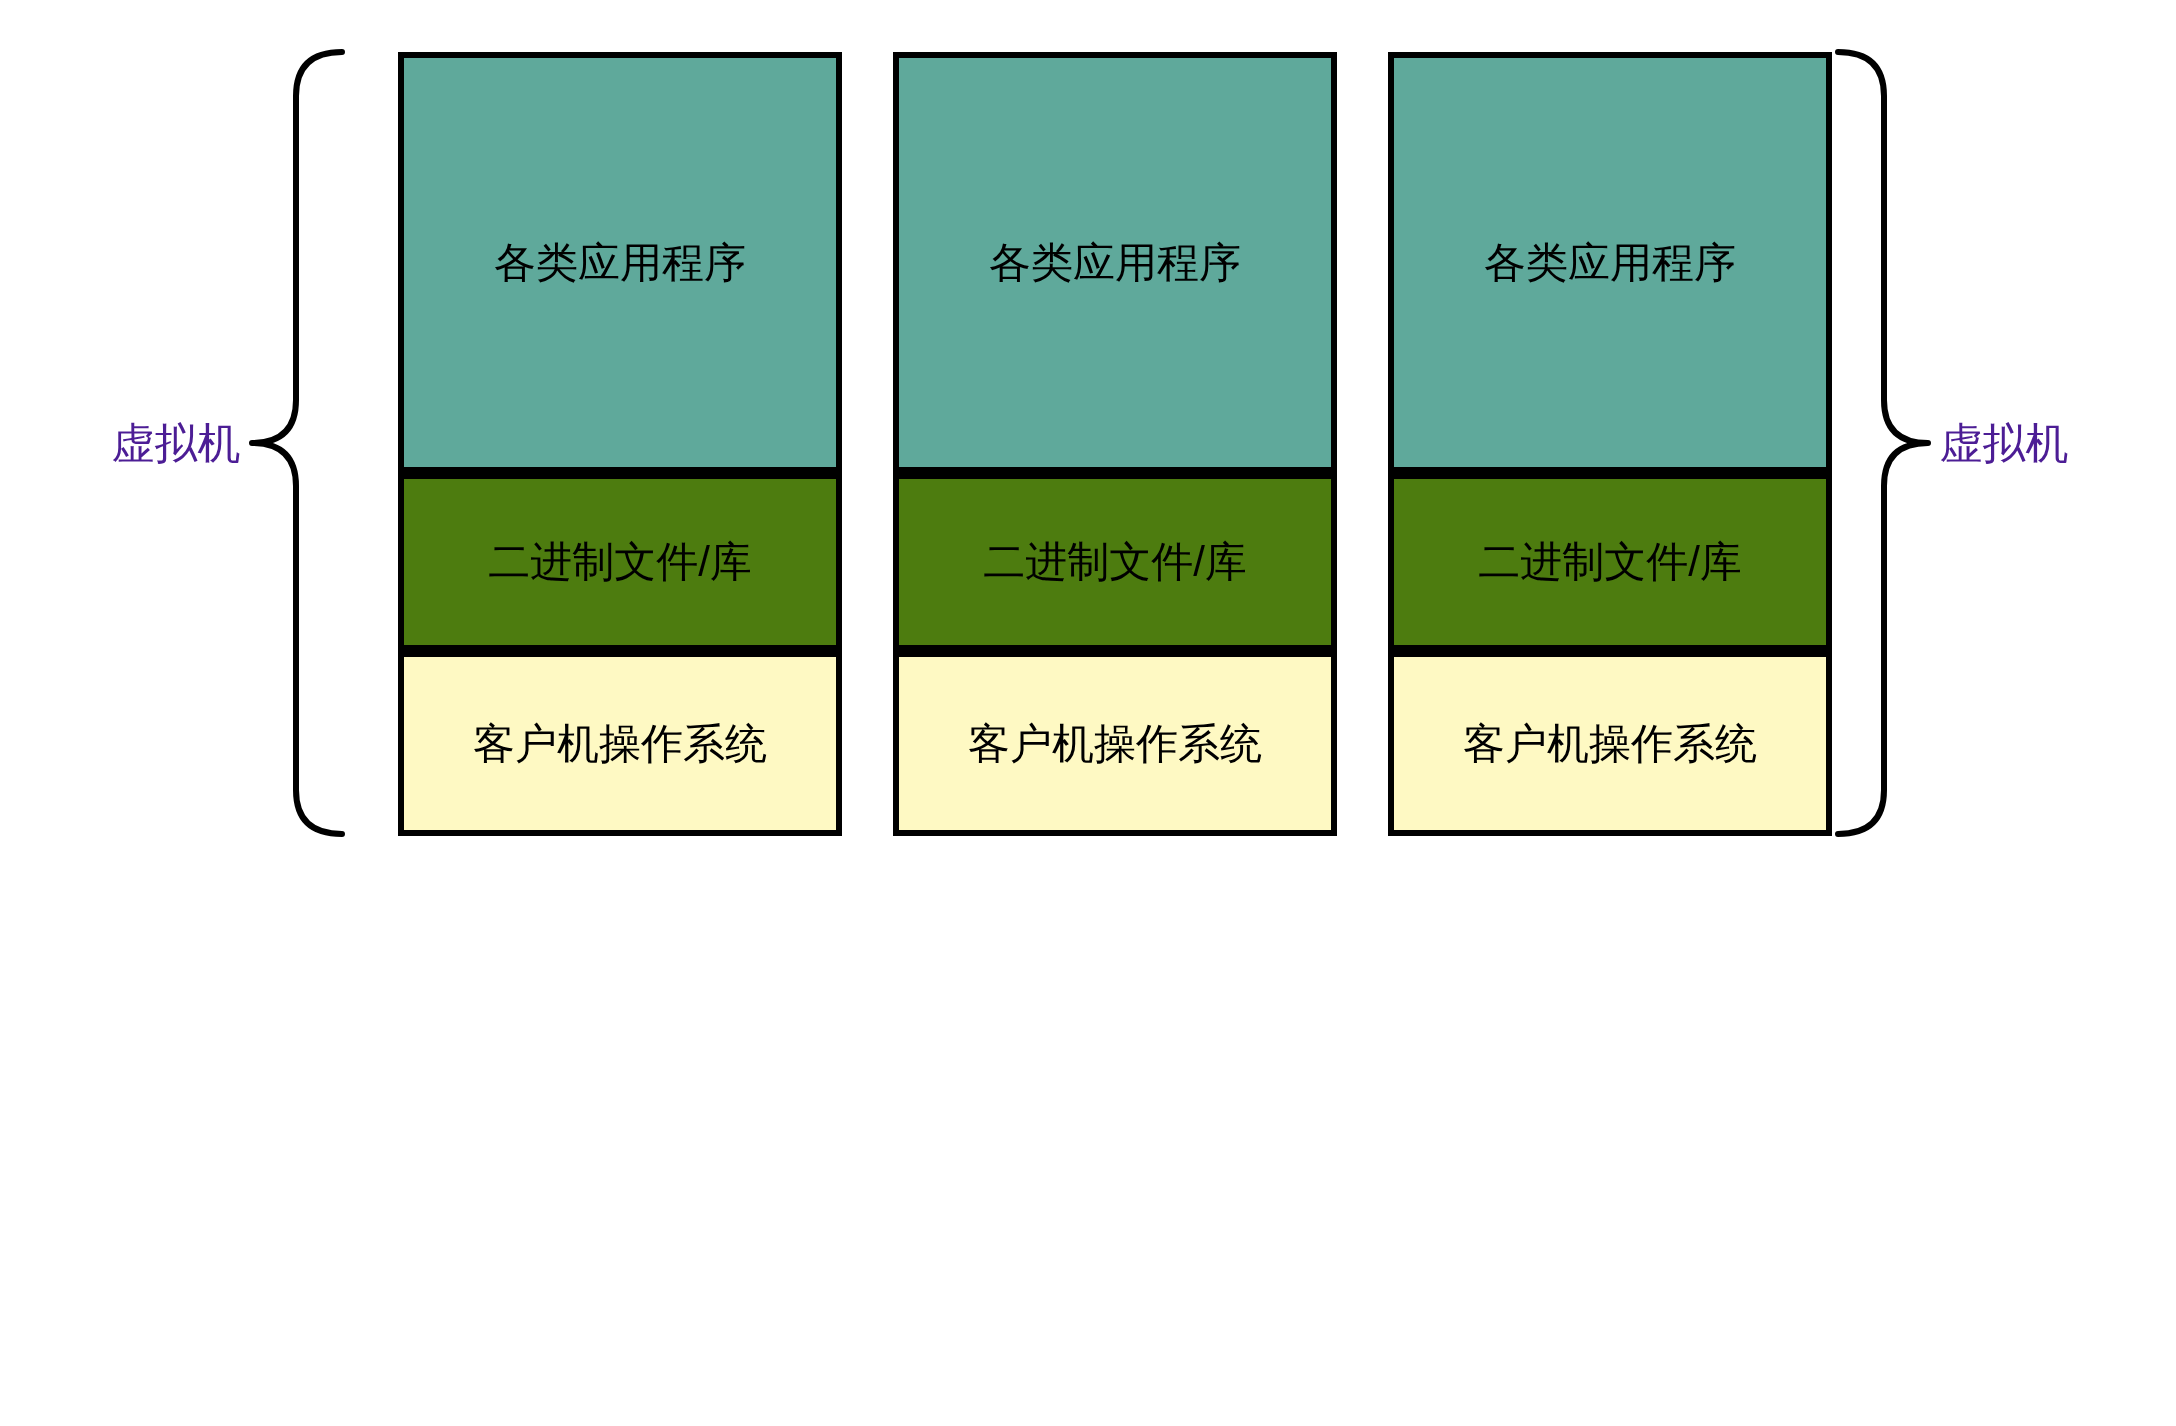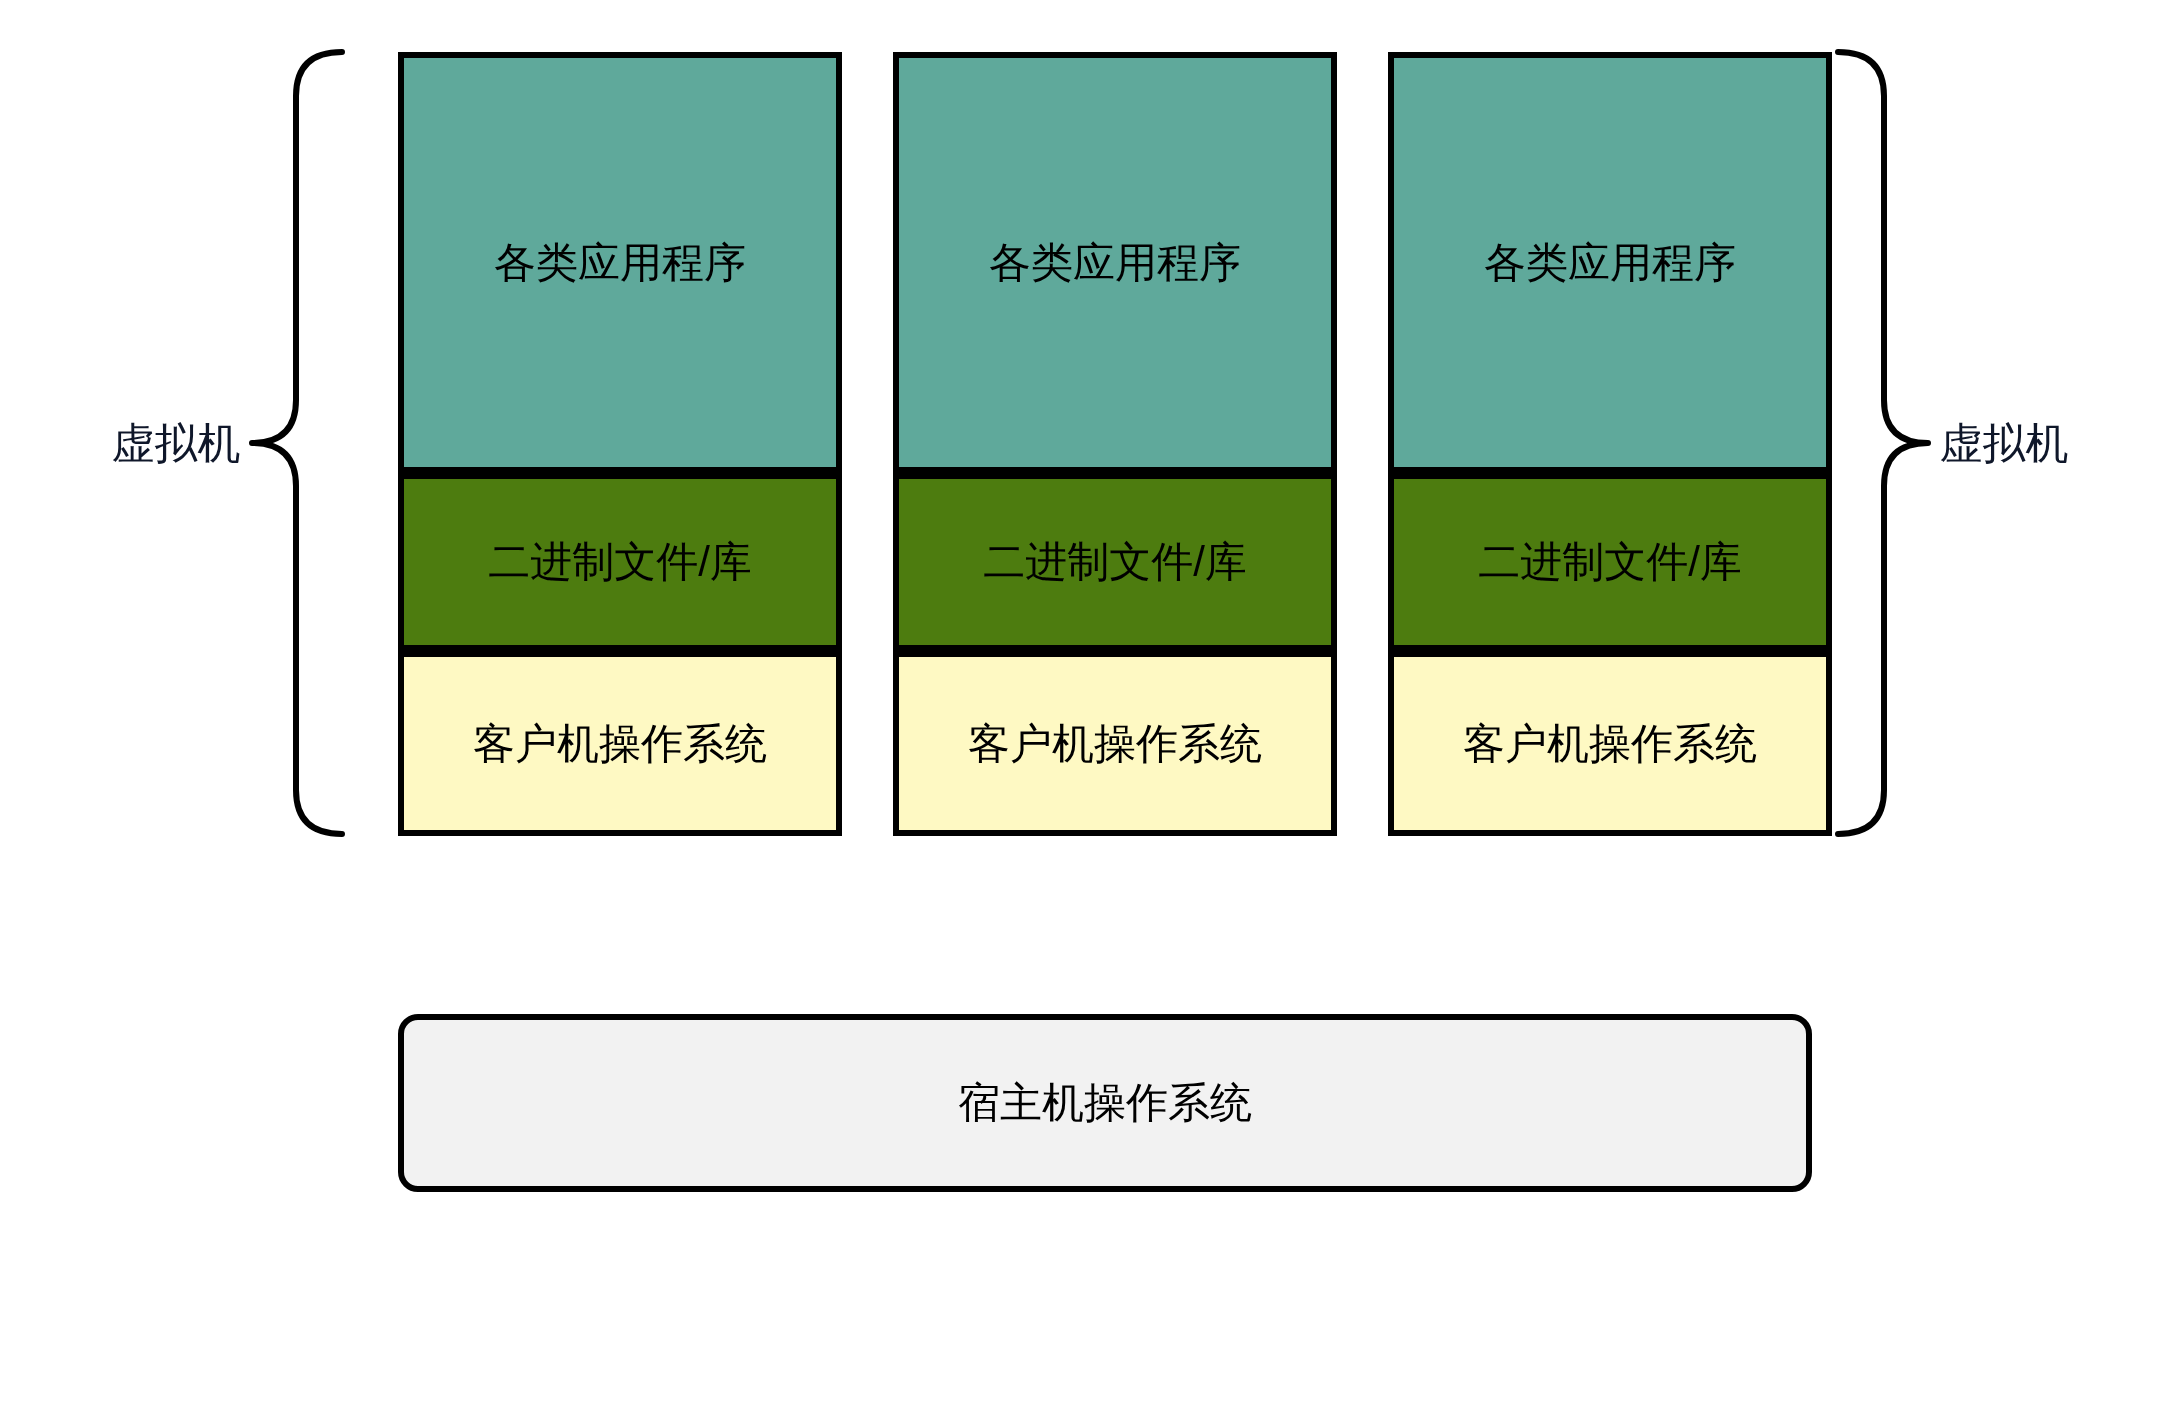--- a/index.html
+++ b/index.html
@@ -29,21 +29,21 @@
     stroke-linecap: round;
     stroke-linejoin: round;
   }
   .brace-label {
     position: absolute;
     top: 420px;
     width: 220px;
     text-align: center;
     font-size: 43px;
     line-height: 46px;
-    color: #0f172a;
+    color: #4c1d95;
     white-space: nowrap;
   }
   .brace-label.left  { left: 66px; }
   .brace-label.right { left: 1894px; }
 
   .vm-col {
     position: absolute;
     top: 52px;
     width: 444px;
   }
@@ -128,18 +128,15 @@
     </div>
     <div class="sec bins">
       <span>二进制文件/库</span>
     </div>
     <div class="sec gos">
       <span>客户机操作系统</span>
     </div>
   </div>
 
 
-  <div class="layer hostos">
-    <span>宿主机操作系统</span>
-  </div>
 
 
 </div>
 
 </body></html>

